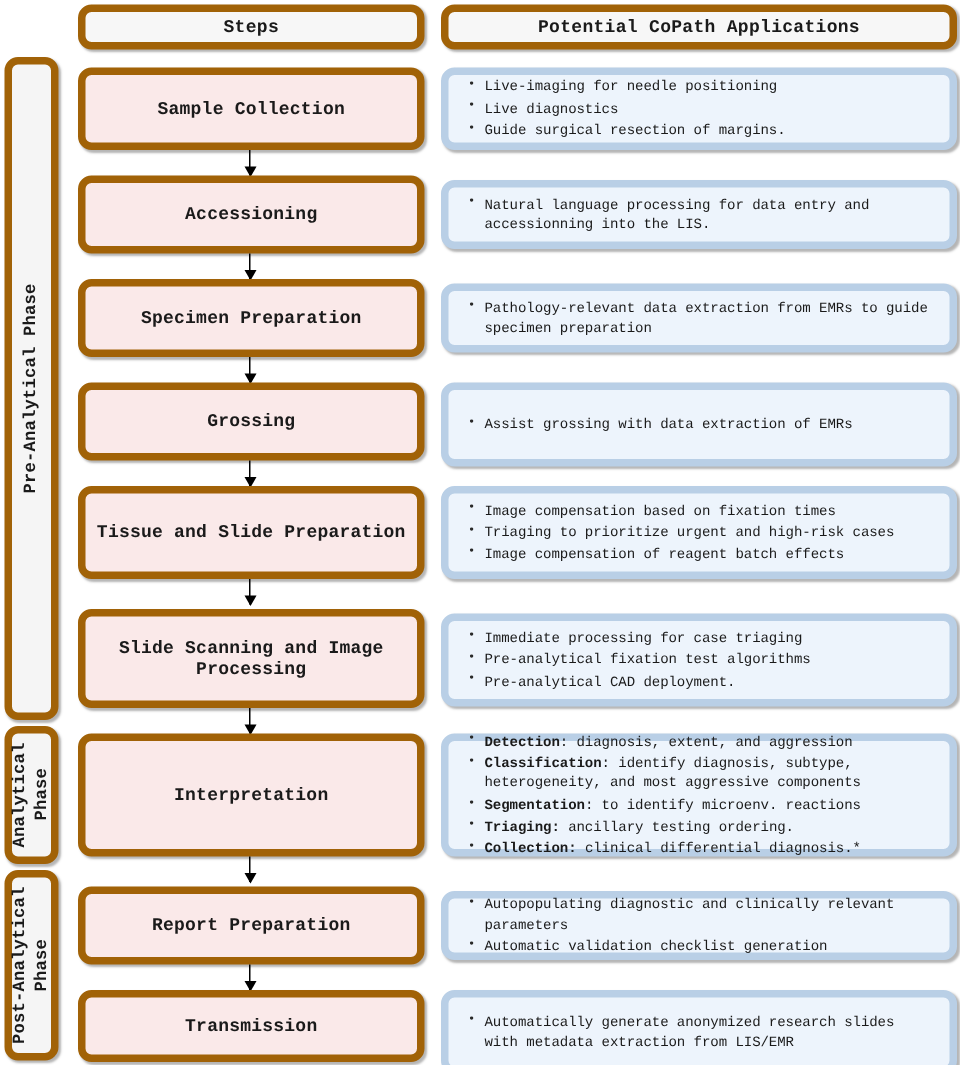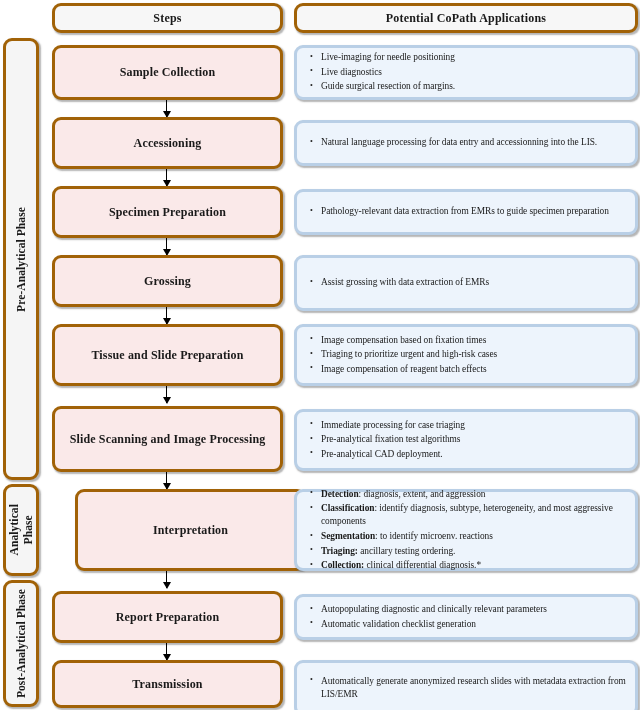--- a/index.html
+++ b/index.html
@@ -19,23 +19,24 @@
   #diagram {
     position: relative;
     width: 640px;
     height: 710px;
   }
 
   
   .box {
     position: absolute;
     box-sizing: border-box;
-    border: 3px solid #a16207;
+    border: 5px solid #a16207;
     border-radius: 9px;
     box-shadow: 1.5px 1.5px 1.5px rgba(90,90,90,0.45);
+    font-family: Liberation Mono, monospace;
   }
 
   
   .phase {
     background: #f5f5f5;
     left: 3px;
     width: 36px;
     display: flex;
     align-items: center;
     justify-content: center;
@@ -217,21 +218,21 @@
   </div>
   <div class="box apps" style="top:409px; height:62px;">
     <ul>
         <li>Immediate processing for case triaging</li>
         <li>Pre-analytical fixation test algorithms</li>
         <li>Pre-analytical CAD deployment.</li>
       </ul>
   </div>
   <div class="arrow" style="top:472px; height:17px;"></div>
 
-  <div class="box step" style="top:489px; height:82px;margin-left:23px;">
+  <div class="box step" style="top:489px; height:82px;">
     <span class="step-label">Interpretation</span>
   </div>
   <div class="box apps" style="top:489px; height:82px;">
     <ul>
         <li><b>Detection</b>: diagnosis, extent, and aggression</li>
         <li><b>Classification</b>: identify diagnosis, subtype, heterogeneity, and most aggressive components</li>
         <li><b>Segmentation</b>: to identify microenv. reactions</li>
         <li><b>Triaging:</b> ancillary testing ordering.</li>
         <li><b>Collection:</b> clinical differential diagnosis.*</li>
       </ul>

